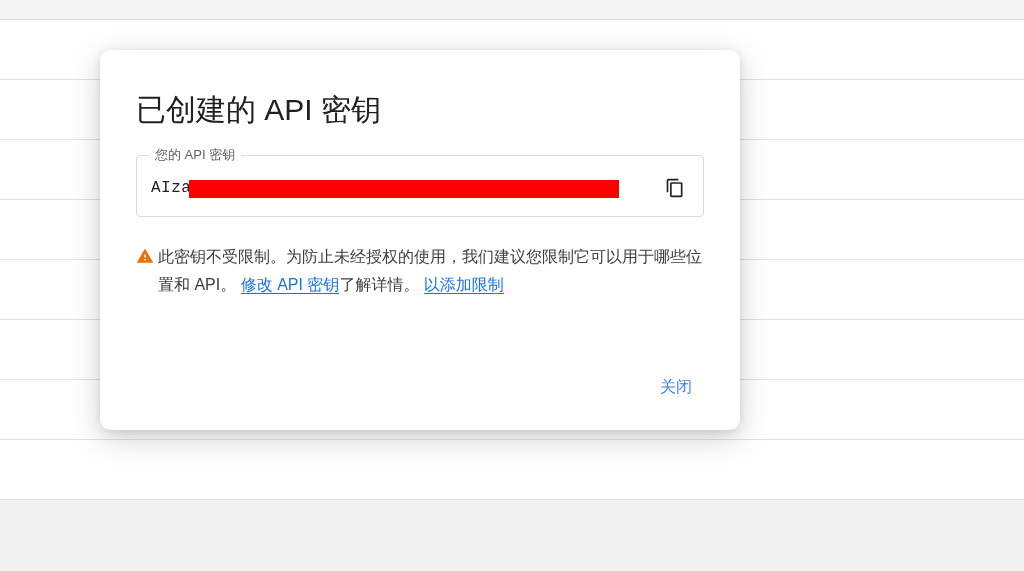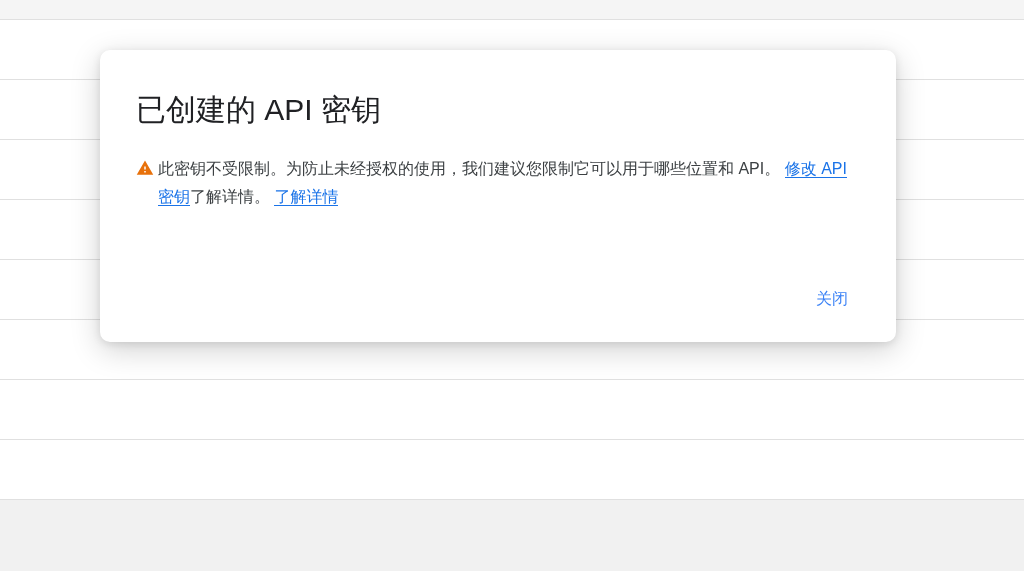--- a/index.html
+++ b/index.html
@@ -26,21 +26,21 @@
       height: 60px;
       border-bottom: 1px solid #e0e0e0;
       background: #fff;
     }
     .bg-row:nth-child(1) { margin-top: 0; height: 20px; background: #f5f5f5;}
     .bg-row:nth-child(2) { height: 60px; }
     .modal {
       position: absolute;
       top: 50px;
       left: 100px;
-      width: 796px;
+      width: 640px;
       background: #fff;
       border-radius: 10px;
       box-shadow: 0 8px 30px rgba(0,0,0,0.18), 0 2px 8px rgba(0,0,0,0.1);
       padding: 32px 36px 24px 36px;
     }
     .modal-title {
       font-size: 30px;
       font-weight: 400;
       color: #202124;
       margin-bottom: 24px;
@@ -159,30 +159,42 @@
   <div class="bg-row"></div>
   <div class="bg-row"></div>
   <div class="bg-row"></div>
   <div class="bg-row"></div>
 </div>
 
 <div class="modal">
   <h1 class="modal-title">已创建的 API 密钥</h1>
 
 
+  <div class="field-group">
+    <span class="field-legend">您的 API 密钥</span>
+    <div class="api-key-value">
+      <span class="api-key-prefix">AIza</span>
+      <span class="redaction"></span>
+    </div>
+    <button class="copy-btn" aria-label="copy">
+      <svg width="20" height="20" viewBox="0 0 24 24" fill="#202124">
+        <path d="M16 1H4c-1.1 0-2 .9-2 2v14h2V3h12V1zm3 4H8c-1.1 0-2 .9-2 2v14c0 1.1.9 2 2 2h11c1.1 0 2-.9 2-2V7c0-1.1-.9-2-2-2zm0 16H8V7h11v14z"></path>
+      </svg>
+    </button>
+  </div>
 
   <div class="warning-row">
     <span class="warning-icon">
       <svg width="18" height="18" viewBox="0 0 24 24" fill="#e8710a">
           <path d="M1 21h22L12 2 1 21zm12-3h-2v-2h2v2zm0-4h-2v-4h2v4z"></path>
         </svg>
     </span>
     <span class="warning-text">
       <span>此密钥不受限制。为防止未经授权的使用，我们建议您限制它可以用于哪些位置和 API。</span>
       <a class="link">修改 API 密钥</a><span>了解详情。</span>
-      <a class="link">了解详情</a>
+      <a class="link">以添加限制</a>
     </span>
   </div>
 
   <div class="modal-actions">
     <button class="close-btn">关闭</button>
   </div>
 </div>
 
 </body></html>

